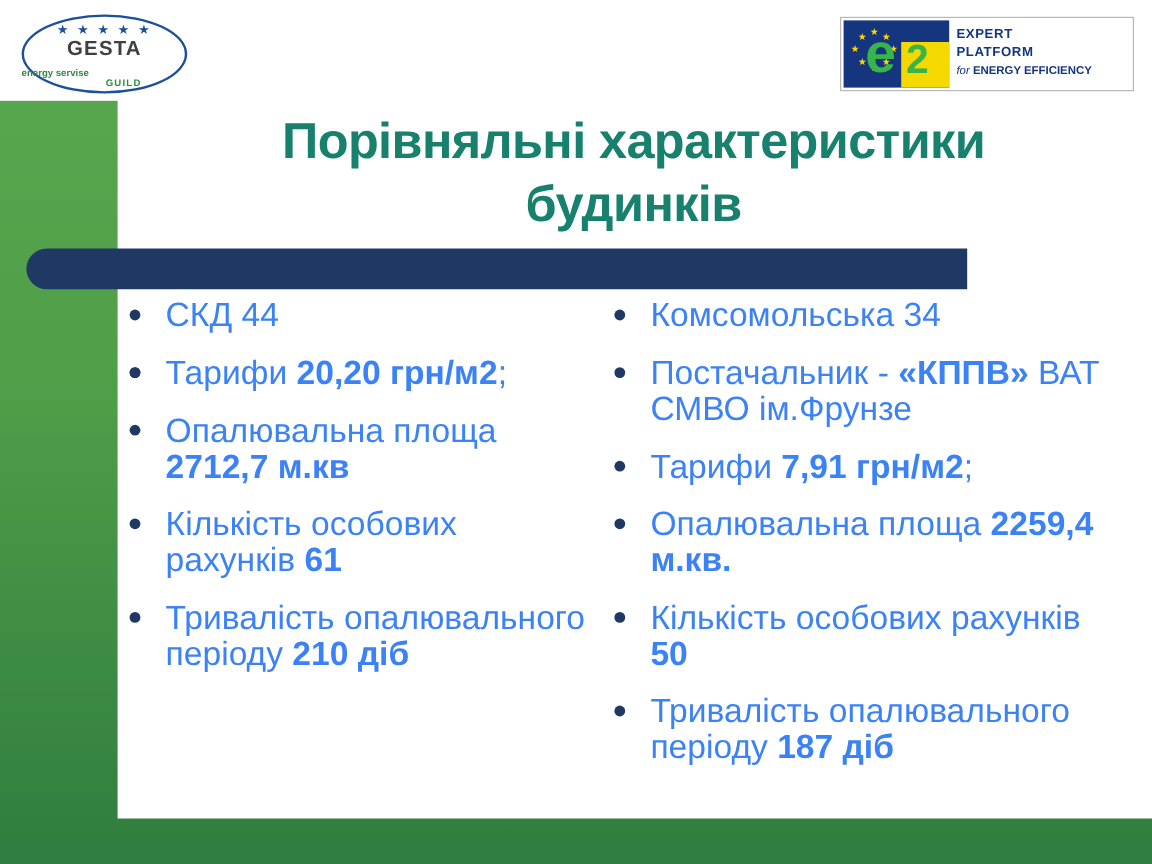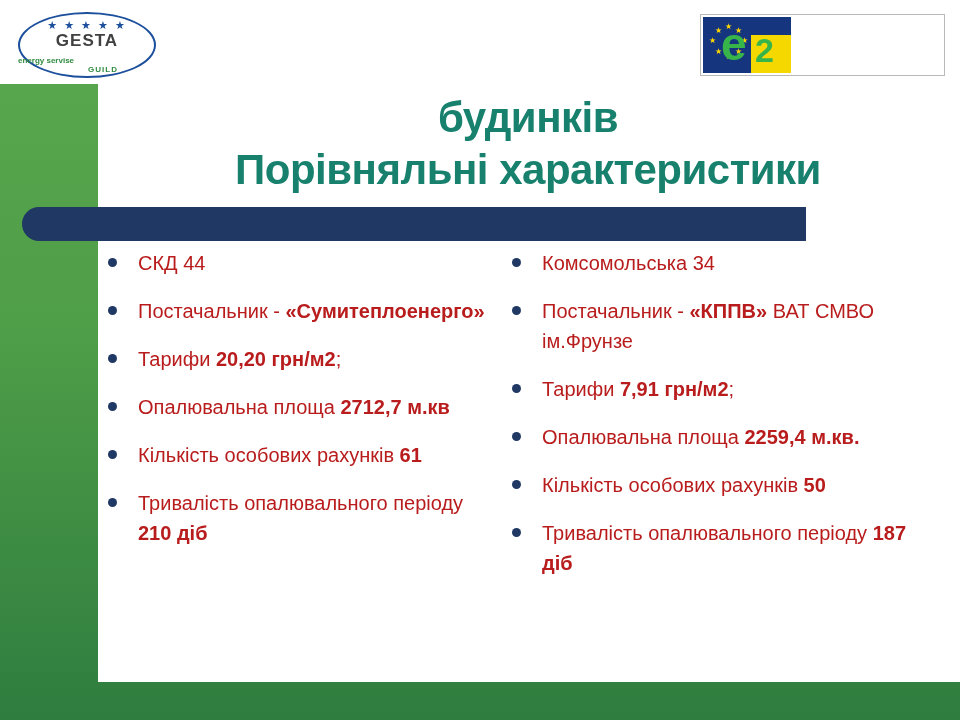--- a/index.html
+++ b/index.html
@@ -217,23 +217,23 @@
     top: 248px;
   }
   .col-left { left: 96px; width: 400px; }
   .col-right { left: 500px; width: 430px; }
 
   .bullet-item {
     position: relative;
     padding-left: 42px;
     margin-bottom: 18px;
     font-family: "Liberation Sans", sans-serif;
-    font-size: 20px;
+    font-size: 28px;
     line-height: 30px;
-    color: #b91c1c;
+    color: #3b82f6;
   }
   .bullet-item .dot {
     position: absolute;
     left: 12px;
     top: 10px;
     width: 9px;
     height: 9px;
     background: #1f3864;
     border-radius: 50%;
   }
@@ -265,32 +265,39 @@
         <span style="left:28px;top:25px;">★</span>
         <span style="left:18px;top:30px;">★</span>
         <span style="left:8px;top:25px;">★</span>
         <span style="left:2px;top:14px;">★</span>
         <span style="left:8px;top:4px;">★</span>
       </div>
       <div class="e-yellow-box"></div>
       <div class="e-green">e</div>
       <div class="e2">2</div>
     </div>
+    <div class="expert-text">
+      <div class="l1">EXPERT</div>
+      <div class="l2">PLATFORM</div>
+      <div class="l3">
+        <span class="small">for </span><span>ENERGY EFFICIENCY</span>
+      </div>
+    </div>
   </div>
 
   <div class="slide-title">
+    <div>Порівняльні характеристики</div>
     <div>будинків</div>
-    <div>Порівняльні характеристики</div>
   </div>
 
   <div class="blue-bar"></div>
 
   <div class="col col-left" id="col-left">
       <div class="bullet-item"><span class="dot"></span><span> СКД 44</span></div>
-      <div class="bullet-item"><span class="dot"></span><span>Постачальник - <b>«Сумитеплоенерго»</b></span></div>
+      <div class="bullet-item"><span class="dot"></span></div>
       <div class="bullet-item"><span class="dot"></span><span>Тарифи <b>20,20 грн/м2</b>;</span></div>
       <div class="bullet-item"><span class="dot"></span><span>Опалювальна площа <b>2712,7 м.кв</b></span></div>
       <div class="bullet-item"><span class="dot"></span><span>Кількість особових рахунків <b>61</b></span></div>
       <div class="bullet-item"><span class="dot"></span><span>Тривалість опалювального періоду  <b>210 діб</b></span></div>
     </div>
   <div class="col col-right" id="col-right">
       <div class="bullet-item"><span class="dot"></span><span>Комсомольська 34</span></div>
       <div class="bullet-item"><span class="dot"></span><span>Постачальник - <b>«КППВ»</b> ВАТ СМВО ім.Фрунзе</span></div>
       <div class="bullet-item"><span class="dot"></span><span>Тарифи <b>7,91 грн/м2</b>;</span></div>
       <div class="bullet-item"><span class="dot"></span><span>Опалювальна площа <b>2259,4 м.кв.</b></span></div>

